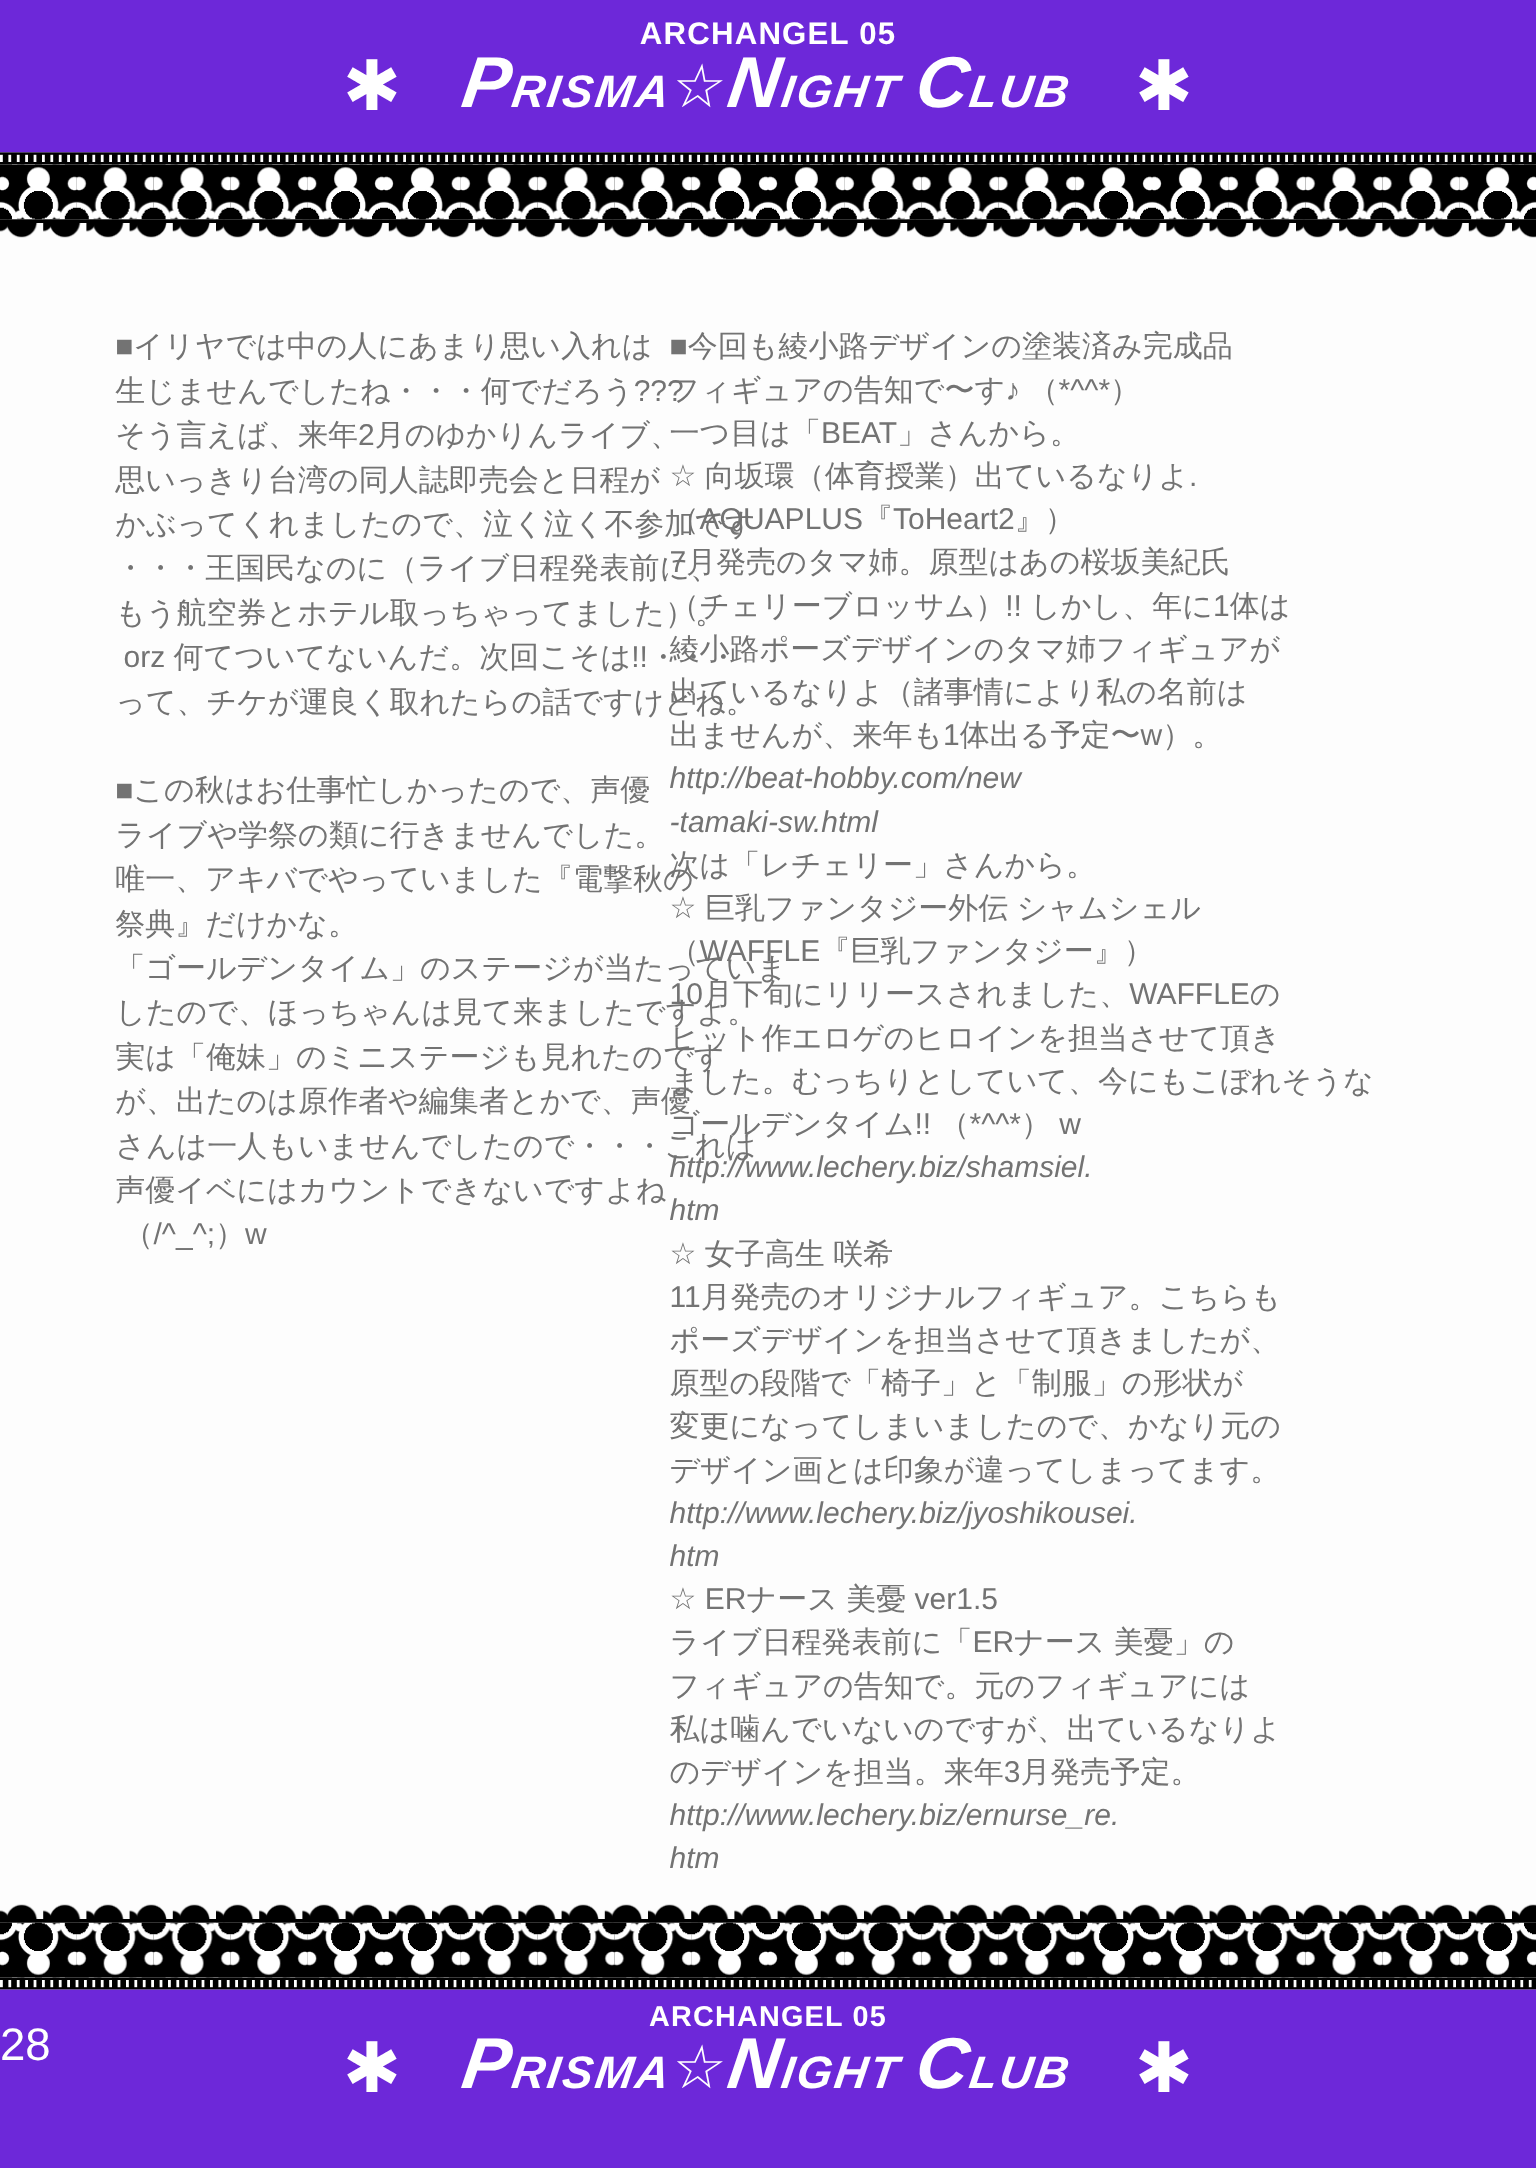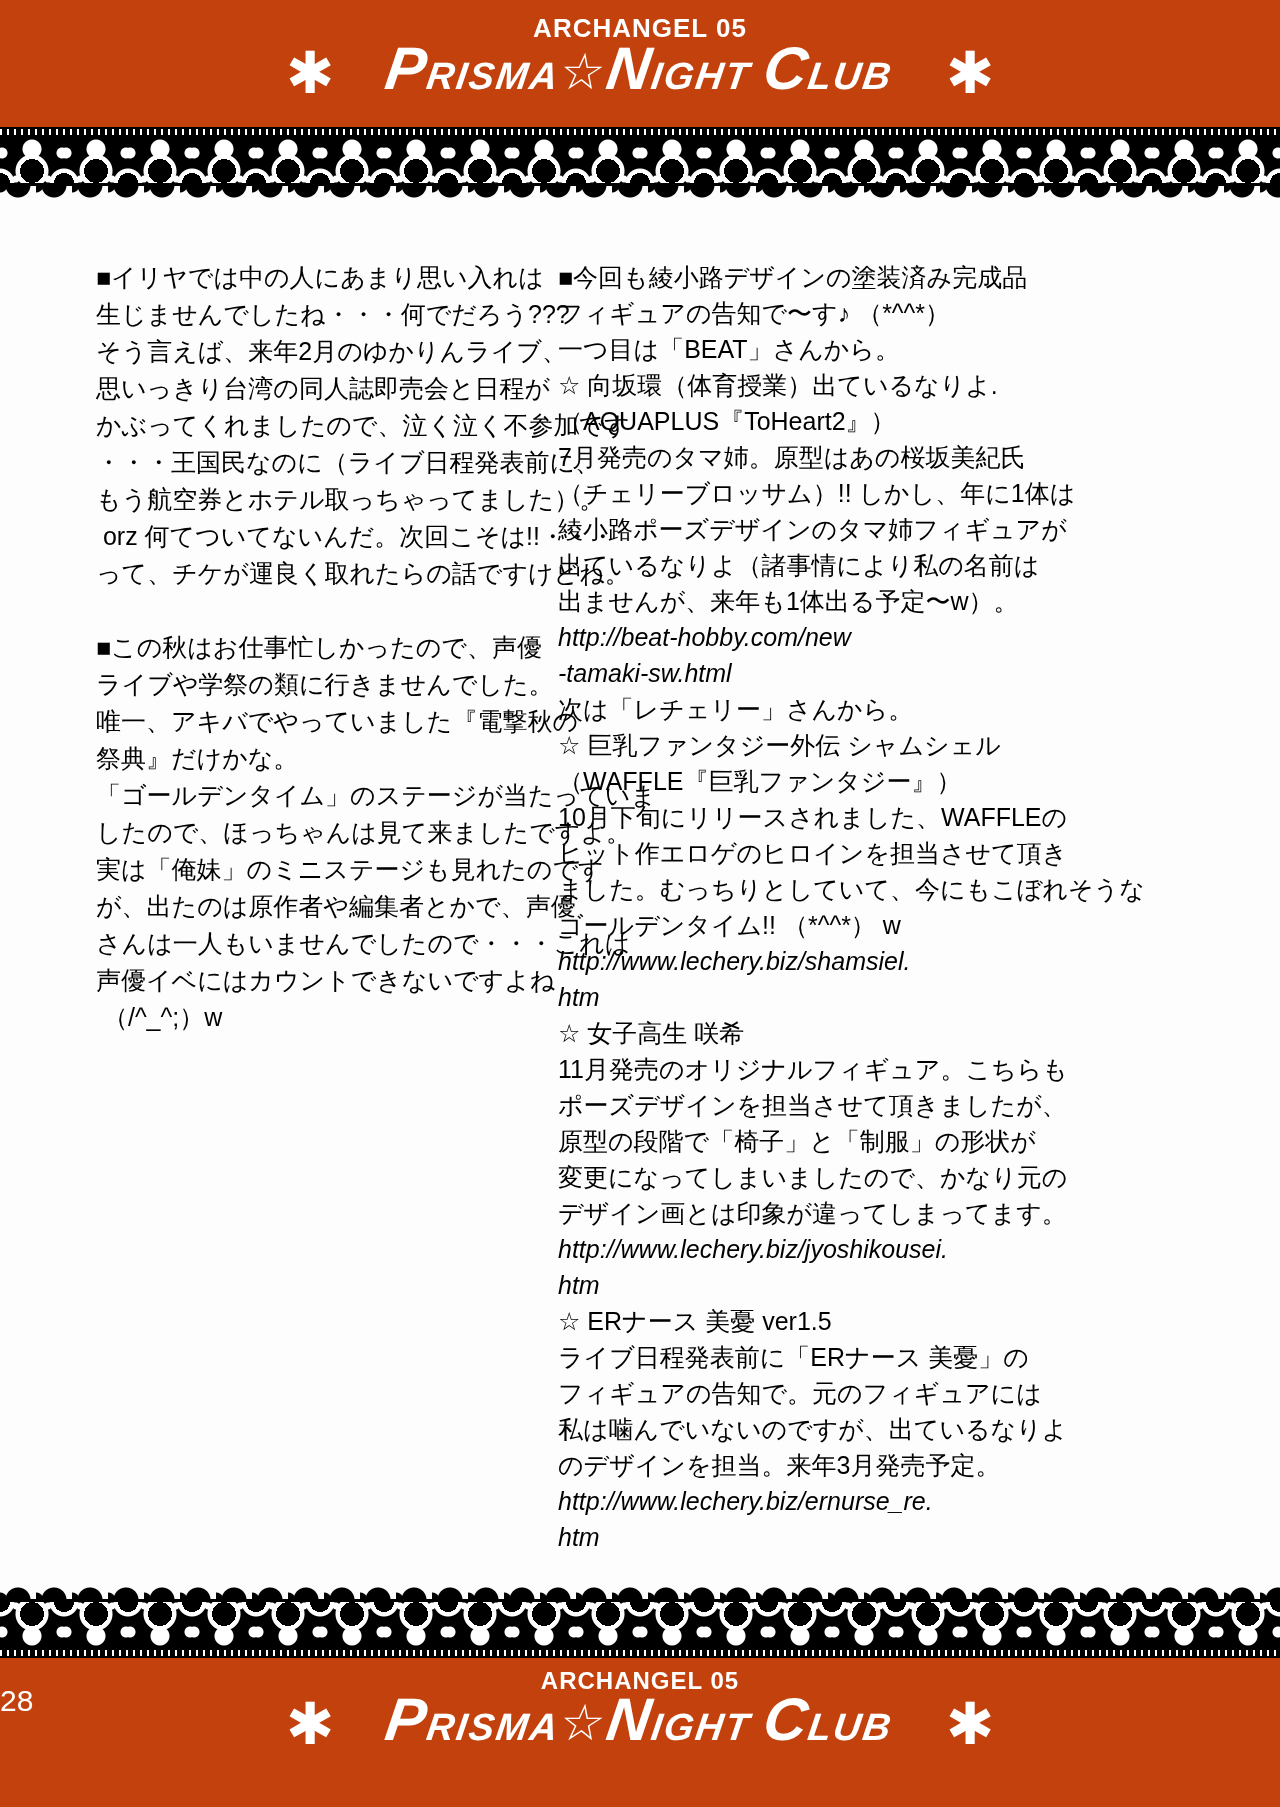--- a/index.html
+++ b/index.html
@@ -5,21 +5,21 @@
   html,body{margin:0;padding:0;background:#555;}
   .page{
     position:relative;
     width:1280px;height:1807px;
     background:#fdfdfd;
     overflow:hidden;
     font-family:"Liberation Sans","DejaVu Sans",sans-serif;
   }
 
   
-  .banner{background:#c2410c;color:#fff;text-align:center;overflow:hidden;}
+  .banner{background:#6d28d9;color:#fff;text-align:center;overflow:hidden;}
   .banner-top{height:127px;}
   .banner-bottom{height:149px;position:relative;}
   .series{
     font-weight:bold;font-size:26px;letter-spacing:1px;
     padding-top:14px;line-height:1.1;
   }
   .banner-bottom .series{padding-top:10px;font-size:24px;}
   .logo-row{
     display:flex;justify-content:center;align-items:center;
     gap:52px;margin-top:-4px;
@@ -63,34 +63,34 @@
       radial-gradient(circle at 18px 2px,#000 0 12px,rgba(0,0,0,0) 13px),
       radial-gradient(circle at 0px 2px,#000 0 7px,rgba(0,0,0,0) 8px);
     background-size:100% 100%,36px 22px,36px 22px;
     background-repeat:no-repeat,repeat-x,repeat-x;
   }
   .lace-bottom{transform:scaleY(-1);}
 
   
   .content{position:relative;height:1375px;background:#fdfdfd;}
   .col{
-    position:absolute;top:54px;
-    color:#000000;
+    position:absolute;top:66px;
+    color:#737373;
     font-size:25px;
   }
   .col-left{left:96px;width:452px;line-height:37px;}
   .col-right{left:558px;width:490px;line-height:36px;}
   .line{white-space:pre;}
   .line.italic{font-style:italic;}
   .line.blank{min-height:1em;}
 
   
   .page-num{
     position:absolute;left:0px;top:28px;
-    color:#fff;font-size:30px;line-height:1;
+    color:#fff;font-size:38px;line-height:1;
   }
 </style>
 </head>
 <body>
 
 <div class="page">
 
   <header class="banner banner-top">
     <div class="series">ARCHANGEL 05</div>
     <div class="logo-row">

